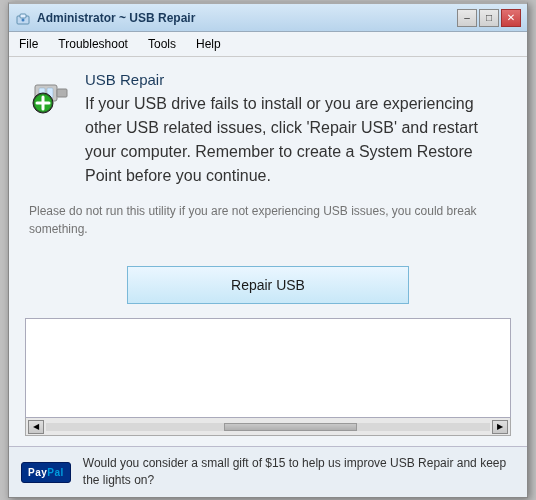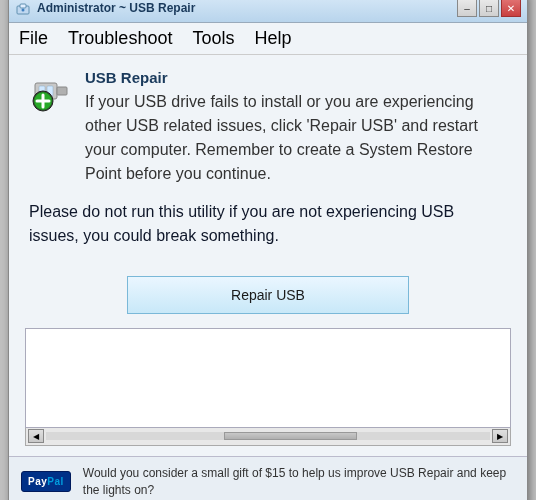--- a/index.html
+++ b/index.html
@@ -77,21 +77,21 @@
     .menu-bar {
       background: #f0f4f8;
       border-bottom: 1px solid #ccc;
       display: flex;
       padding: 2px 0;
     }
 
     .menu-item {
       padding: 3px 10px;
       cursor: pointer;
-      font-size: 18px;
+      font-size: 12px;
       color: #000;
     }
 
     
     .content {
       padding: 14px 16px 10px 16px;
       flex: 1;
       background: #f0f4f8;
     }
 
@@ -105,35 +105,35 @@
     .usb-icon {
       width: 48px;
       height: 48px;
       flex-shrink: 0;
       margin-right: 12px;
       position: relative;
     }
 
     .header-text h2 {
       font-size: 15px;
-      font-weight: bold;
+      font-weight: normal;
       color: #1a3a5c;
       margin-bottom: 4px;
     }
 
     .header-text p {
       font-size: 16px;
       color: #333;
       line-height: 1.5;
     }
 
     
     .warning-text {
-      color: #0f172a;
-      font-size: 16px;
+      color: #737373;
+      font-size: 12px;
       line-height: 1.5;
       margin-bottom: 28px;
       padding: 0 4px;
     }
 
     
     .repair-btn-container {
       display: flex;
       justify-content: center;
       margin-bottom: 14px;

